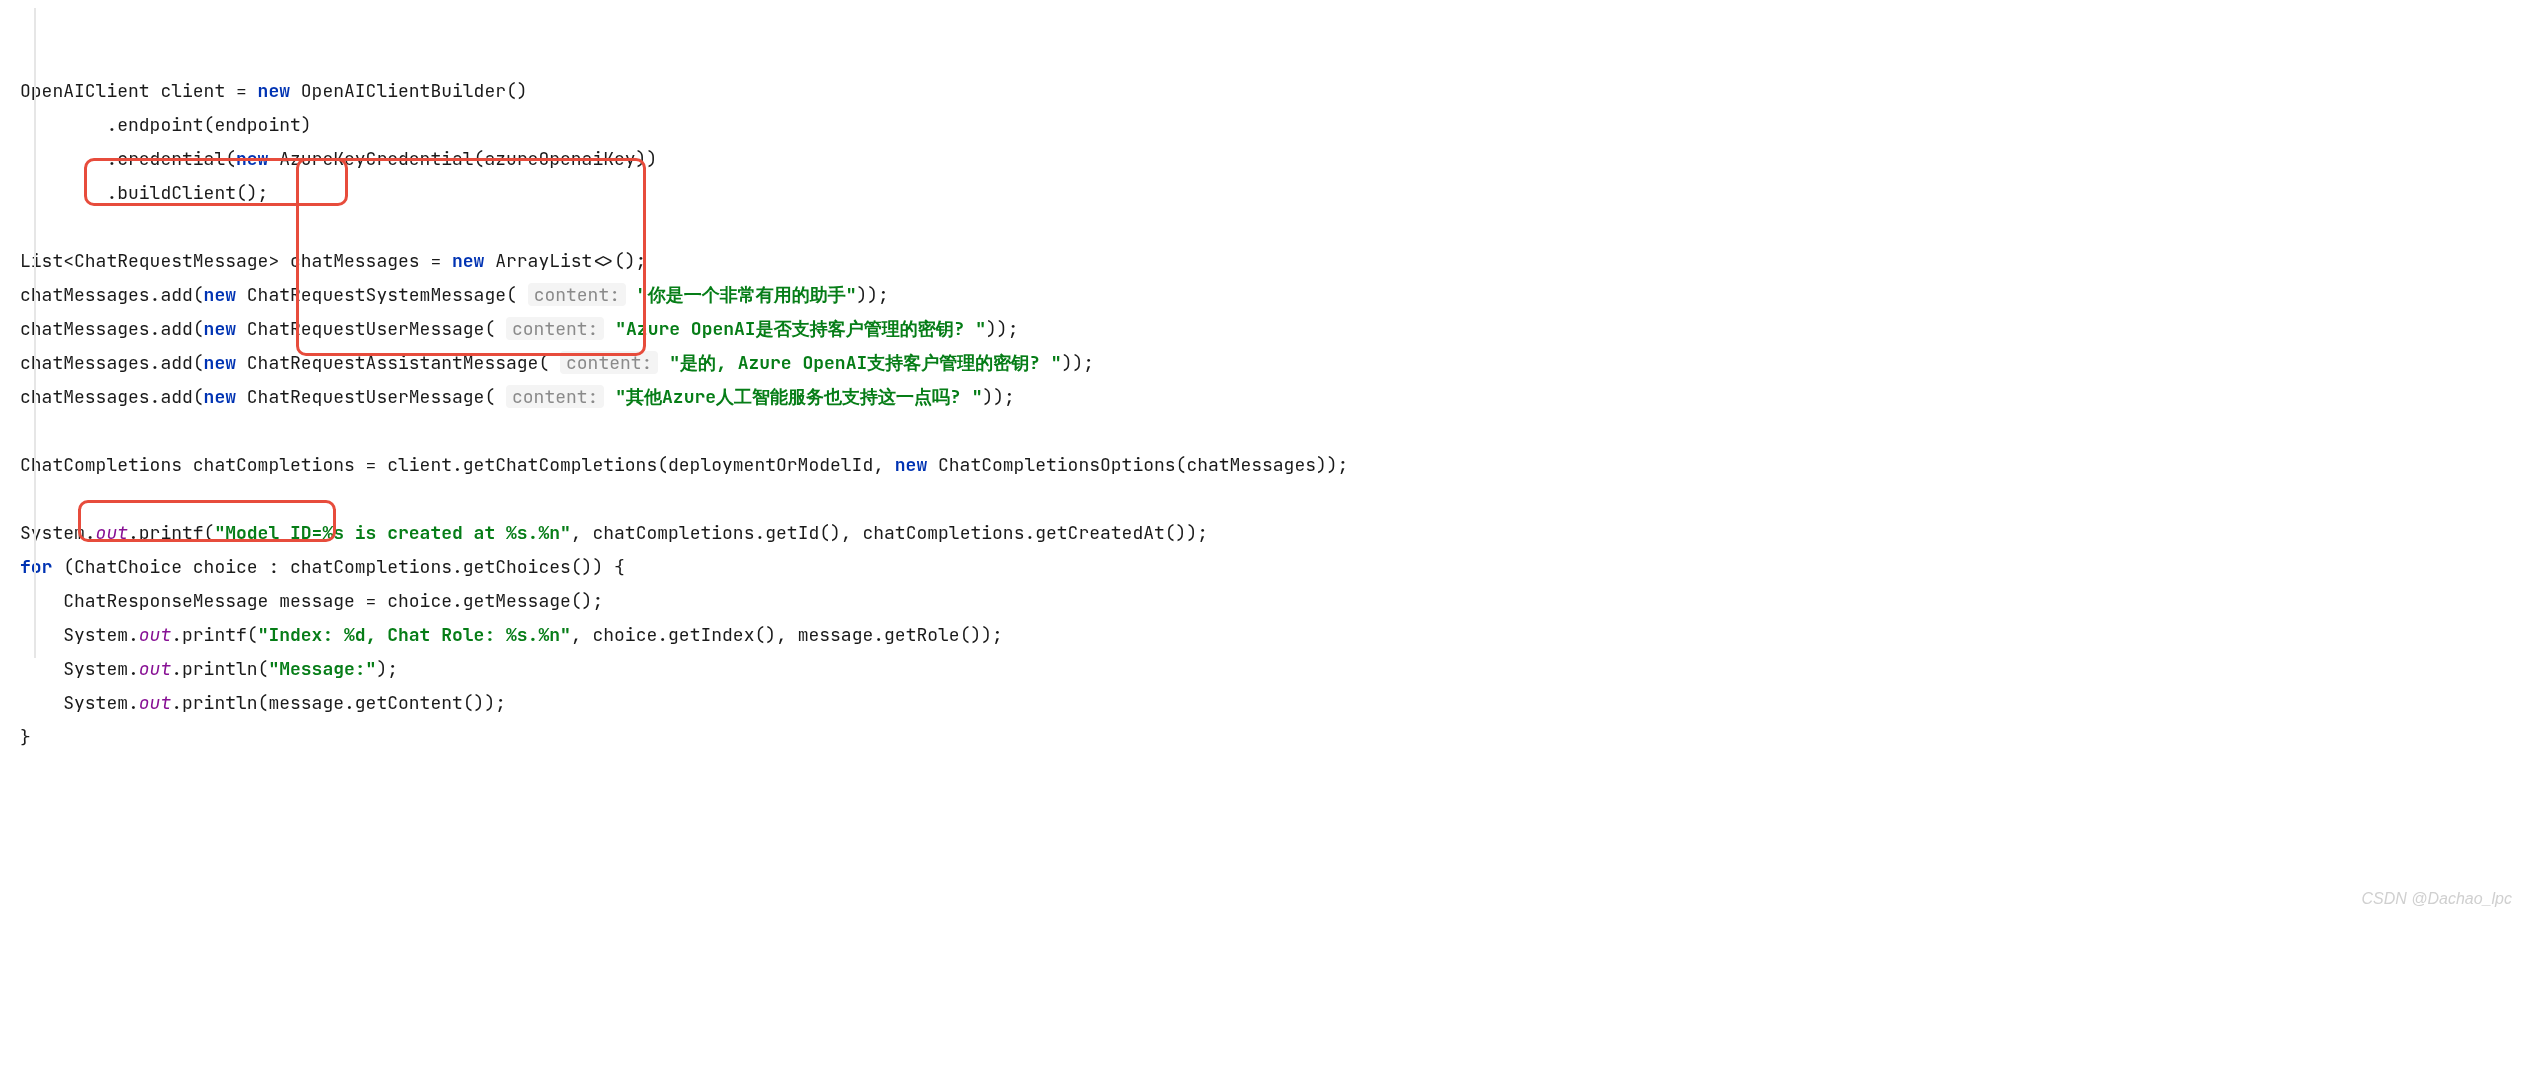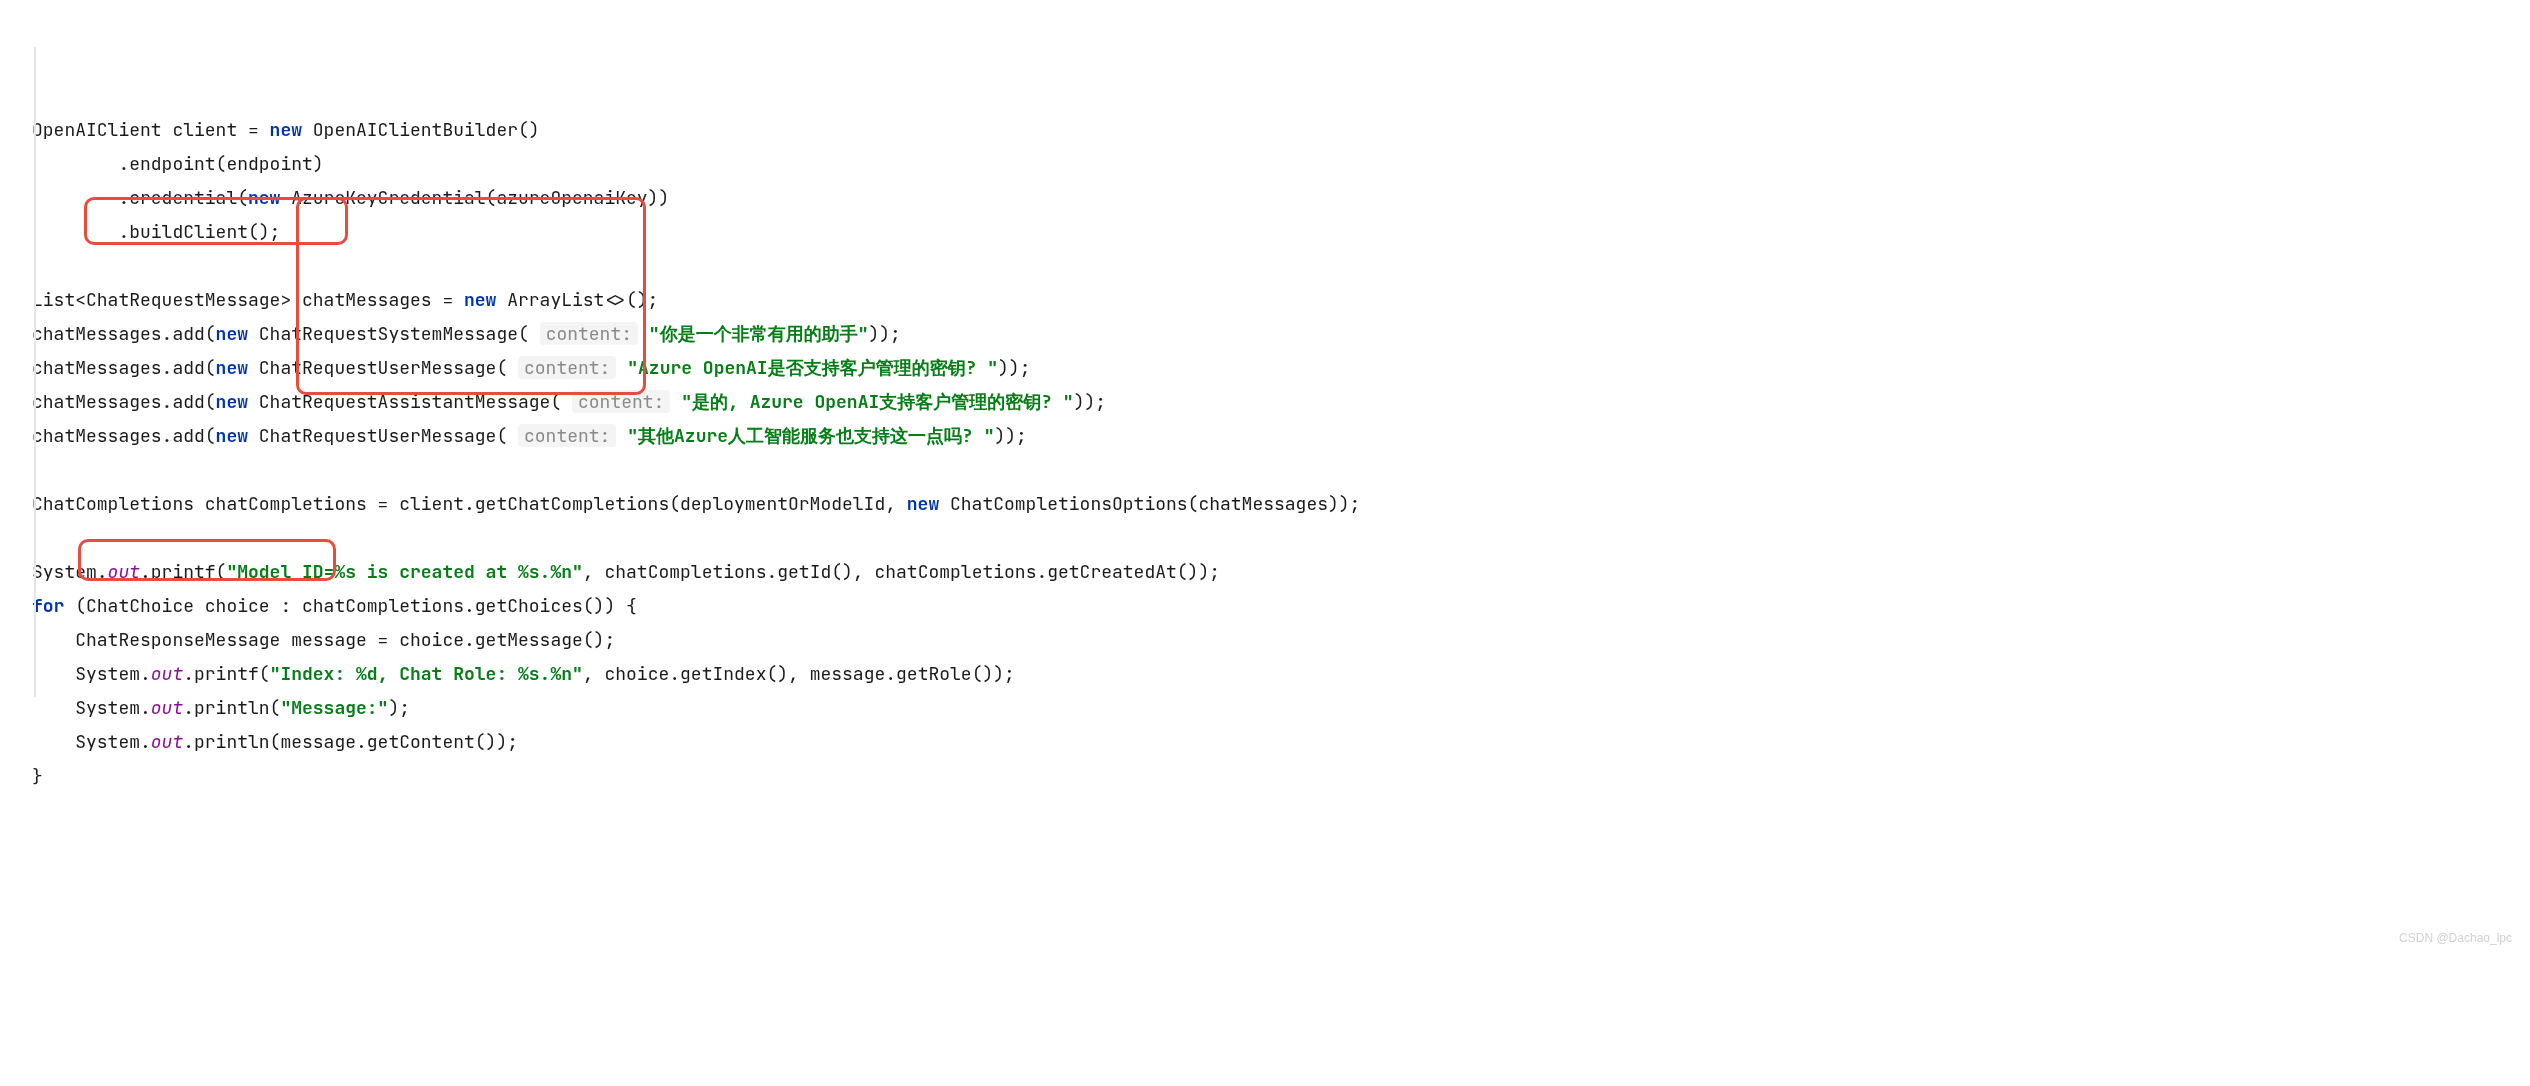--- a/index.html
+++ b/index.html
@@ -7,42 +7,42 @@
     padding: 0;
     background: #ffffff;
     font-family: "JetBrains Mono", "Fira Code", Menlo, Consolas, monospace;
     font-size: 18px;
     line-height: 34px;
     color: #1a1a1a;
     width: 2530px;
   }
   #code-area {
     position: relative;
-    padding: 6px 0 20px 32px;
+    padding: 6px 0 20px 20px;
     white-space: pre;
-    margin-top: 39px;
   }
   .kw   { color: #0033b3; font-weight: 600; }
   .static-field { color: #871094; font-style: italic; }
   .str  { color: #067d17; font-weight: 600; }
   .hint { color: #8a8a8a; background: #f4f4f4; border-radius: 4px; padding: 0 6px; font-weight: 400; }
   .redbox {
     position: absolute;
     border: 3px solid #e74c3c;
     border-radius: 10px;
     pointer-events: none;
   }
   #watermark {
     position: absolute;
     right: 18px;
     bottom: 4px;
     color: #d0d0d0;
-    font-size: 12px;
+    font-size: 16px;
     font-family: Arial, sans-serif;
     line-height: 14px;
+    font-style: italic;
   }
   .gutter {
     position: absolute;
     left: 34px;
     top: 8px;
     width: 2px;
     height: 650px;
     background: #e6e6e6;
   }
 </style>

